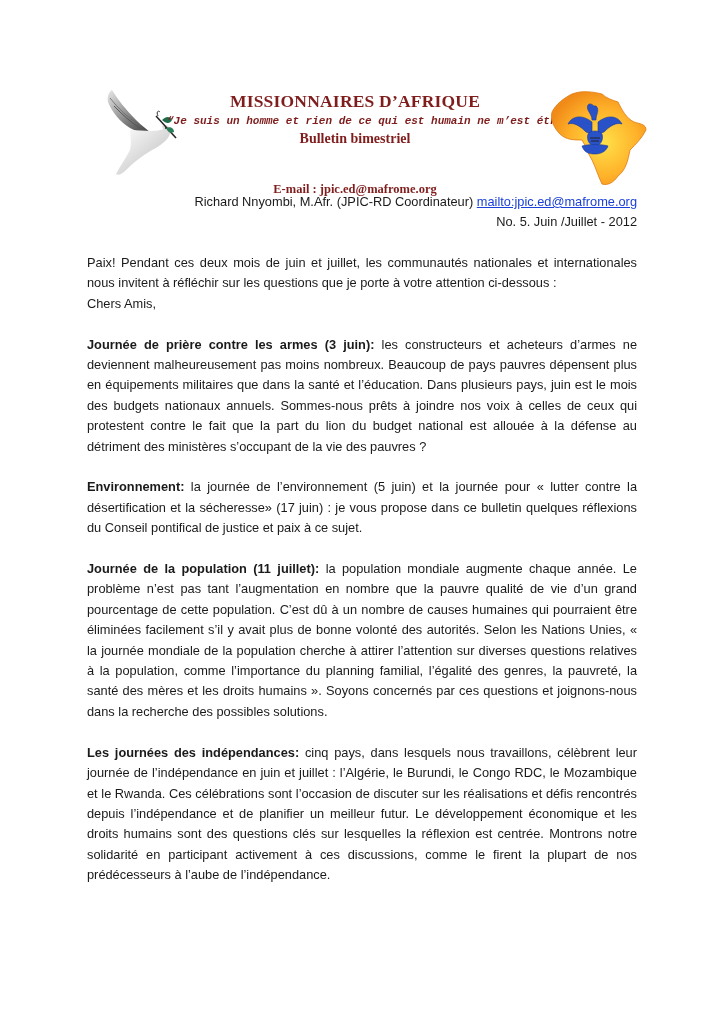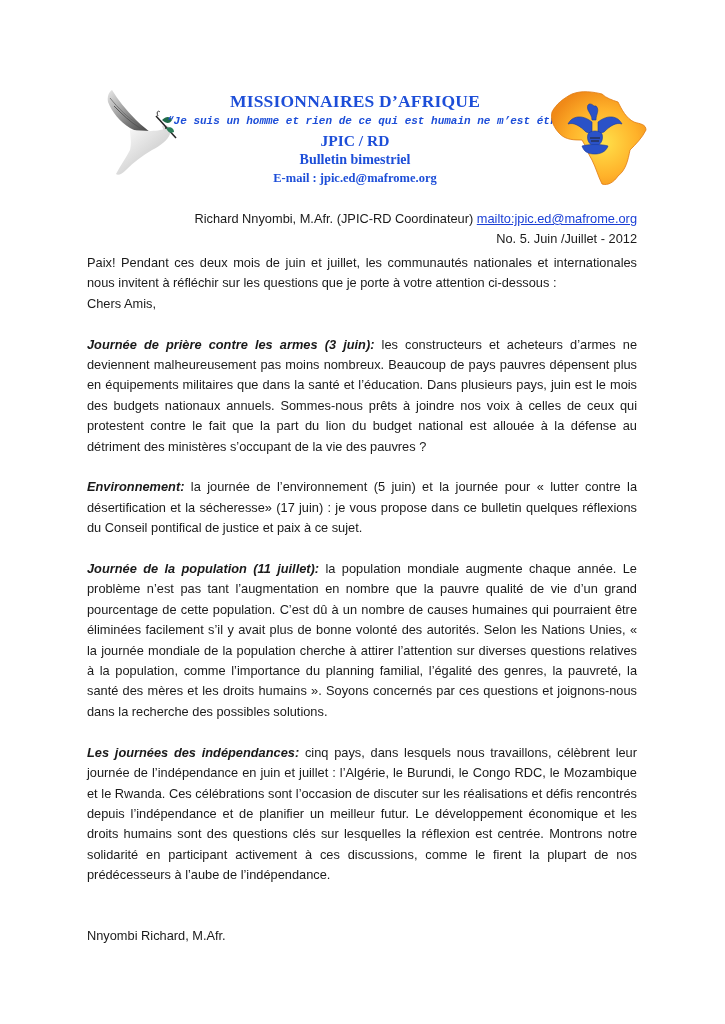--- a/index.html
+++ b/index.html
@@ -2,34 +2,34 @@
 <html><head>
 <meta charset="utf-8">
 <style>
   html, body { margin: 0; padding: 0; background: #ffffff; }
   body { width: 725px; height: 1024px; position: relative; overflow: hidden; font-family: "Liberation Sans", sans-serif; color: #1a1a1a; }
   .page { position: absolute; left: 0; top: 0; width: 725px; height: 1024px; background: #fff; }
 
   .header { position: absolute; left: 95px; top: 82px; width: 555px; height: 108px; }
   .dove { position: absolute; left: 5px; top: 4px; width: 82px; height: 95px; }
   .africa { position: absolute; left: 447px; top: 2px; width: 110px; height: 106px; }
-  .header-text { position: absolute; left: 80px; top: 8px; width: 360px; text-align: center; font-family: "Liberation Serif", serif; font-weight: bold; color: #1d4ed8; }
+  .header-text { position: absolute; left: 80px; top: 8px; width: 360px; text-align: center; font-family: "Liberation Serif", serif; font-weight: bold; color: #7f1d1d; }
   .h-org { font-size: 17.5px; letter-spacing: 0.2px; line-height: 22px; }
   .h-quote { font-size: 11px; font-style: italic; line-height: 18px; white-space: nowrap; margin-left: -8px; font-family: Liberation Mono, monospace; }
   .h-jpic { font-size: 15.5px; line-height: 20px; margin-top: 1px; }
   .h-bull { font-size: 14px; line-height: 18px; }
-  .h-mail { font-size: 12.5px; line-height: 18px; }
+  .h-mail { font-size: 12.5px; line-height: 18px; margin-top: 32px; }
 
-  .meta { position: absolute; right: 88px; top: 209px; text-align: right; font-size: 12.8px; line-height: 20px; }
+  .meta { position: absolute; right: 88px; top: 192px; text-align: right; font-size: 12.8px; line-height: 20px; }
   .meta a { color: #1a3fd6; text-decoration: underline; }
 
   .body { position: absolute; left: 87px; top: 253px; width: 550px; font-size: 12.8px; line-height: 20.4px; }
   .body p { margin: 0; text-align: justify; }
   .body .gap { height: 20.4px; }
-  .body b { font-weight: bold; font-style: italic; }
+  .body b { font-weight: bold; }
 </style>
 </head>
 <body>
 
 <div class="page">
 
   <div class="header">
     <svg class="dove" viewBox="0 0 82 95">
       <defs>
         <linearGradient id="wingG" x1="0" y1="0" x2="1" y2="1">
@@ -50,21 +50,20 @@
       <circle cx="66" cy="42" r="1" fill="#222"></circle>
       <path d="M56 30 L76 52" stroke="#222" stroke-width="1.5"></path>
       <path d="M62 34 C66 30 70 30 72 34 C70 38 66 38 62 34 Z" fill="#1f6b4a"></path>
       <path d="M66 42 C70 40 74 42 74 46 C70 48 68 46 66 42 Z" fill="#2b7d58"></path>
       <path d="M58 30 C56 26 58 24 60 26" stroke="#333" stroke-width="1" fill="none"></path>
     </svg>
 
     <div class="header-text">
       <div class="h-org">MISSIONNAIRES D’AFRIQUE</div>
       <div class="h-quote">“Je suis un homme et rien de ce qui est humain ne m’est étranger.”</div>
-      <div class="h-jpic">JPIC / RD</div>
       <div class="h-bull">Bulletin bimestriel</div>
       <div class="h-mail">E-mail : jpic.ed@mafrome.org</div>
     </div>
 
     <svg class="africa" viewBox="0 0 110 106">
       <defs>
         <radialGradient id="afG" cx="0.55" cy="0.55" r="0.6">
           <stop offset="0" stop-color="#ffe14a"></stop>
           <stop offset="0.6" stop-color="#ffb22a"></stop>
           <stop offset="1" stop-color="#f08a18"></stop>
@@ -102,16 +101,15 @@
     <div class="gap"></div>
 
     <p><b>Journée de la population (11 juillet):</b><span> la population mondiale augmente chaque année. Le problème n’est pas tant l’augmentation en nombre que la pauvre qualité de vie d’un grand pourcentage de cette population. C’est dû à un nombre de causes humaines qui pourraient être éliminées facilement s’il y avait plus de bonne volonté des autorités. Selon les Nations Unies, « la journée mondiale de la population cherche à attirer l’attention sur diverses questions relatives à la population, comme l’importance du planning familial, l’égalité des genres, la pauvreté, la santé des mères et les droits humains ». Soyons concernés par ces questions et joignons-nous dans la recherche des possibles solutions.</span></p>
     <div class="gap"></div>
 
     <p><b>Les journées des indépendances:</b><span> cinq pays, dans lesquels nous travaillons, célèbrent leur journée de l’indépendance en juin et juillet : l’Algérie, le Burundi, le Congo RDC, le Mozambique et le Rwanda. Ces célébrations sont l’occasion de discuter sur les réalisations et défis rencontrés depuis l’indépendance et de planifier un meilleur futur. Le développement économique et les droits humains sont des questions clés sur lesquelles la réflexion est centrée. Montrons notre solidarité en participant activement à ces discussions, comme le firent la plupart de nos prédécesseurs à l’aube de l’indépendance.</span></p>
     <div class="gap"></div>
 
     <div class="gap"></div>
 
-    <p>Nnyombi Richard, M.Afr.</p>
   </div>
 
 </div>
 
 </body></html>

